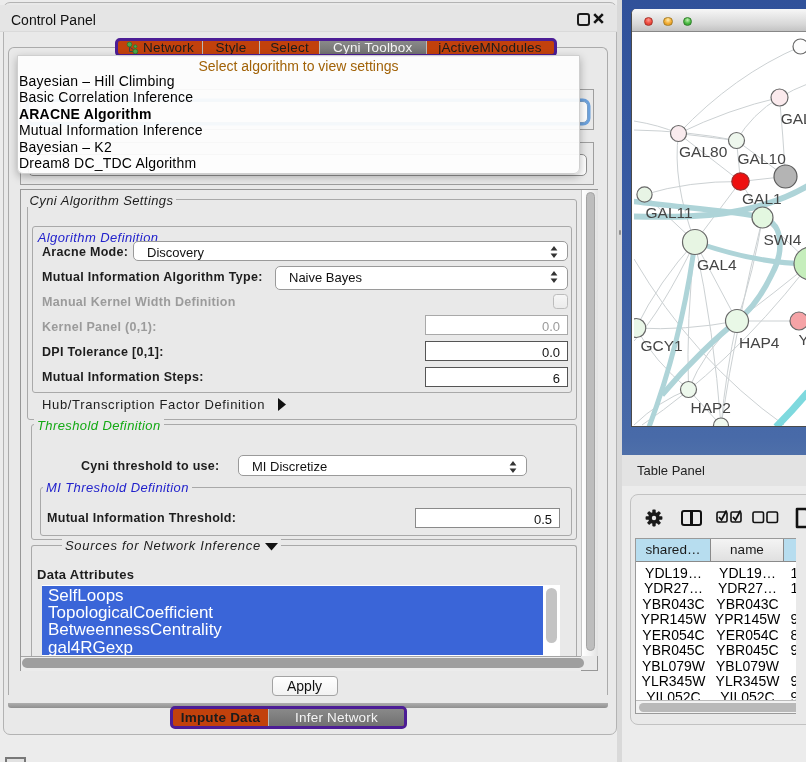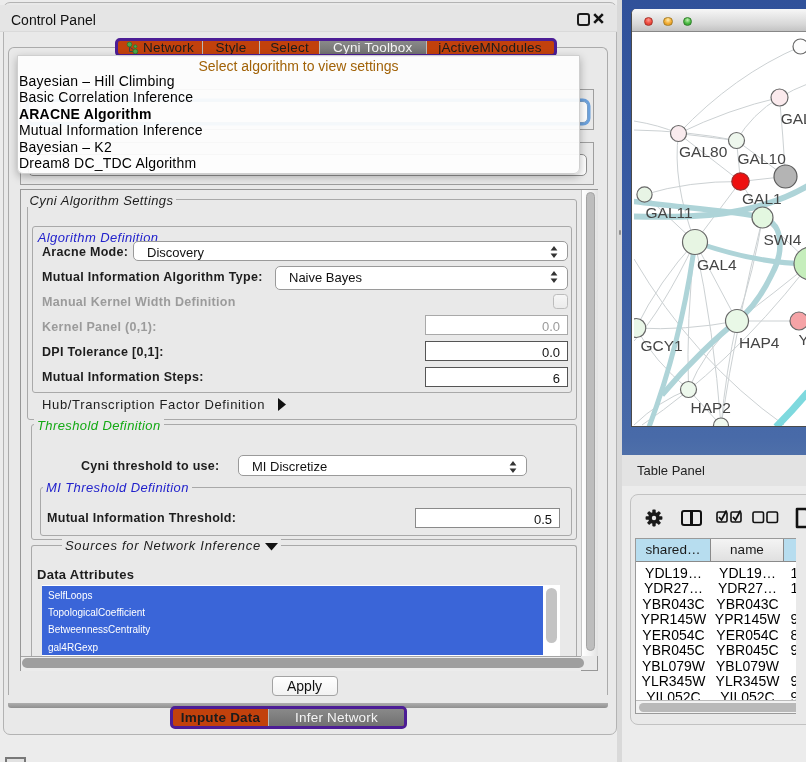--- a/index.html
+++ b/index.html
@@ -119,21 +119,21 @@
     <span class="tx">0.5</span>
   </div>
 
 <div class="grp" style="left:31px;top:545px;width:544px;height:123px;border-bottom:none;"></div>
 <div class="gt" style="left:34px;top:539px;color:#1d1d1d;letter-spacing:0.7px;margin-left:28px;">Sources for Network Inference <svg width="13" height="9" viewBox="0 0 13 9" style="vertical-align:-1px;">
       <path d="M0 1 L13 1 L6.5 8.5 Z" fill="#111"></path>
     </svg></div>
 <div class="lbl" style="left:37px;top:567px;font-size:13px;">Data Attributes</div>
 <div class="ab" style="left:42px;top:585px;width:518px;height:71px;background:#fff;overflow:hidden;">
  <div style="position:absolute;left:0;top:1px;width:501px;height:69px;background:#3a65d8;"></div>
- <div style="position:absolute;left:6px;top:2px;font-size:10px;color:#fff;line-height:17.2px;">SelfLoops<br>TopologicalCoefficient<br>BetweennessCentrality<br>gal4RGexp</div>
+ <div style="position:absolute;left:6px;top:2px;font-size:17px;color:#fff;line-height:17.2px;">SelfLoops<br>TopologicalCoefficient<br>BetweennessCentrality<br>gal4RGexp</div>
  <div style="position:absolute;left:504px;top:3px;width:11px;height:55px;background:#c3c3c3;border-radius:6px;"></div>
 </div>
 
 <div class="ab" style="left:581px;top:189.5px;width:16px;height:466.5px;background:linear-gradient(90deg,#ffffff,#f2f2f2 55%,#e2e2e2);border-left:1px solid #c5c5c5;"></div>
 <div class="ab" style="left:585.5px;top:191.5px;width:9px;height:459px;background:#bdbdbd;border:1px solid #a3a3a3;border-radius:5px;box-sizing:border-box;"></div>
 
 <div class="ab" style="left:21px;top:656px;width:560px;height:14px;background:#ececec;border-top:1px solid #a5a5a5;"></div>
 <div class="ab" style="left:22px;top:658px;width:562px;height:10px;background:#9f9f9f;border-radius:5px;"></div>
 
 <div class="ab" style="left:271.5px;top:676px;width:66px;height:19.5px;background:linear-gradient(#ffffff,#f2f2f2);

